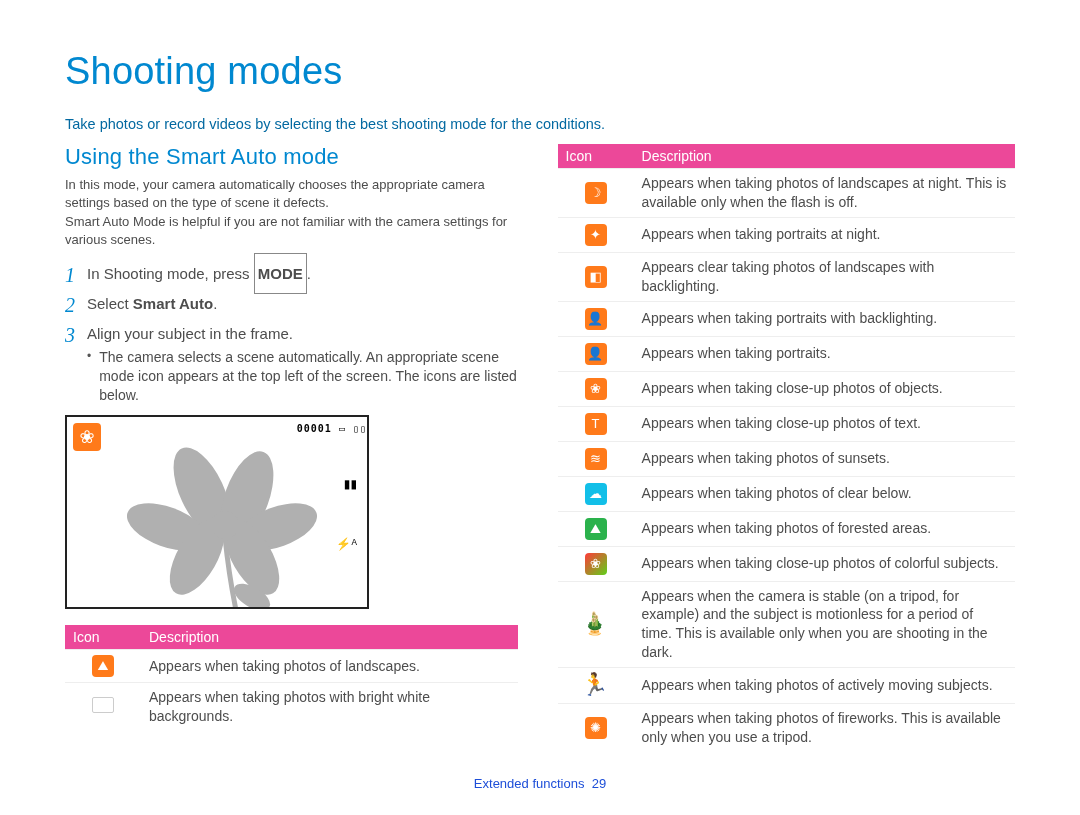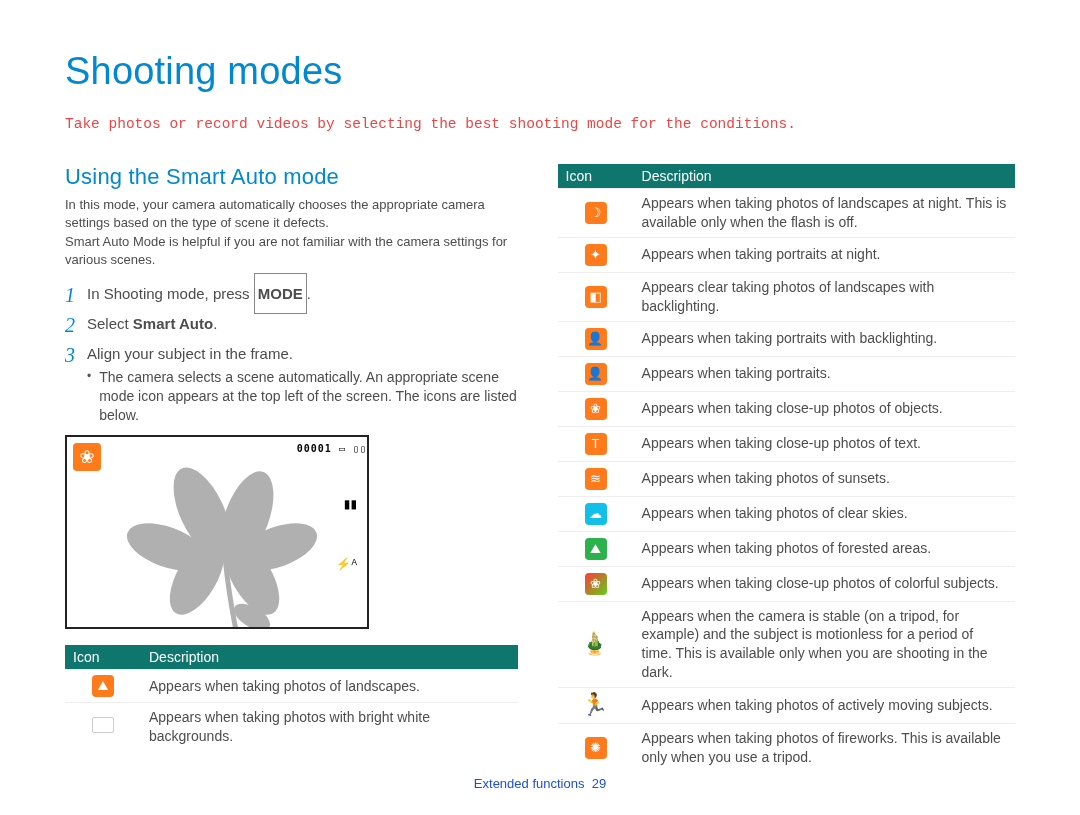--- a/index.html
+++ b/index.html
@@ -13,21 +13,21 @@
     padding:50px 65px 0 65px;
   }
   .page-title {
     font-size:38px;
     font-weight:400;
     color:#0088d0;
     margin:0 0 23px 0;
     letter-spacing:0.2px;
     font-family: Arial, Helvetica, sans-serif;
   }
-  .intro { font-size:14.5px; color:#ef4444; margin-bottom:32px;font-family:Liberation Mono, monospace; }
+  .intro { font-size:14.5px; color:#0369a1; margin-bottom:12px; }
   .columns { display:flex; gap:40px; }
   .col-left { width:460px; }
   .col-right { width:465px; }
   .section-title {
     font-size:22px;
     color:#0088d0;
     font-weight:400;
     margin-bottom:6px;
     letter-spacing:0.2px;
     font-style: normal;
@@ -48,21 +48,21 @@
   }
   .screenshot .corner-icon {
     position:absolute; top:6px; left:6px; width:28px; height:28px;
     background:#ff7a1a; border-radius:4px; display:flex;align-items:center;justify-content:center;
     font-size:18px; color:#fff;
   }
   .screenshot .top-right { position:absolute; top:6px; right:0; font-size:10px; font-family:monospace; color:#000; font-weight:bold; letter-spacing:1px;}
   .screenshot .side-icon { position:absolute; right:10px; font-size:12px; color:#000;}
   .screenshot .flower { position:absolute; left:60px; top:30px; }
   .tbl { width:100%; border-collapse:collapse; font-size:14px; }
-  .tbl th { background:#0f766e; color:#fff; text-align:left; font-weight:400; padding:4px 8px; }
+  .tbl th { background:#ec4899; color:#fff; text-align:left; font-weight:400; padding:4px 8px; }
   .tbl th.icon-col { width:60px; }
   .tbl td { padding:5px 8px; vertical-align:middle; border-top:1px solid #eee; line-height:1.35;}
   .tbl td.icon-cell { text-align:center; width:50px;}
   .icon-sq {
     display:inline-flex; width:22px; height:22px; border-radius:4px;
     align-items:center; justify-content:center; font-size:13px; color:#fff;
   }
   .ic-orange { background:#ff7a1a; }
   .ic-blue   { background:#12bfe8; }
   .ic-green  { background:#2bb24c; }
@@ -193,21 +193,21 @@
           <tr>
             <td class="icon-cell"><span class="icon-sq ic-orange">T</span></td>
             <td>Appears when taking close-up photos of text.</td>
           </tr>
           <tr>
             <td class="icon-cell"><span class="icon-sq ic-orange">≋</span></td>
             <td>Appears when taking photos of sunsets.</td>
           </tr>
           <tr>
             <td class="icon-cell"><span class="icon-sq ic-blue">☁</span></td>
-            <td>Appears when taking photos of clear skies.</td>
+            <td>Appears when taking photos of clear below.</td>
           </tr>
           <tr>
             <td class="icon-cell"><span class="icon-sq ic-green">⛰</span></td>
             <td>Appears when taking photos of forested areas.</td>
           </tr>
           <tr>
             <td class="icon-cell"><span class="icon-sq ic-gradient">❀</span></td>
             <td>Appears when taking close-up photos of colorful subjects.</td>
           </tr>
           <tr>

